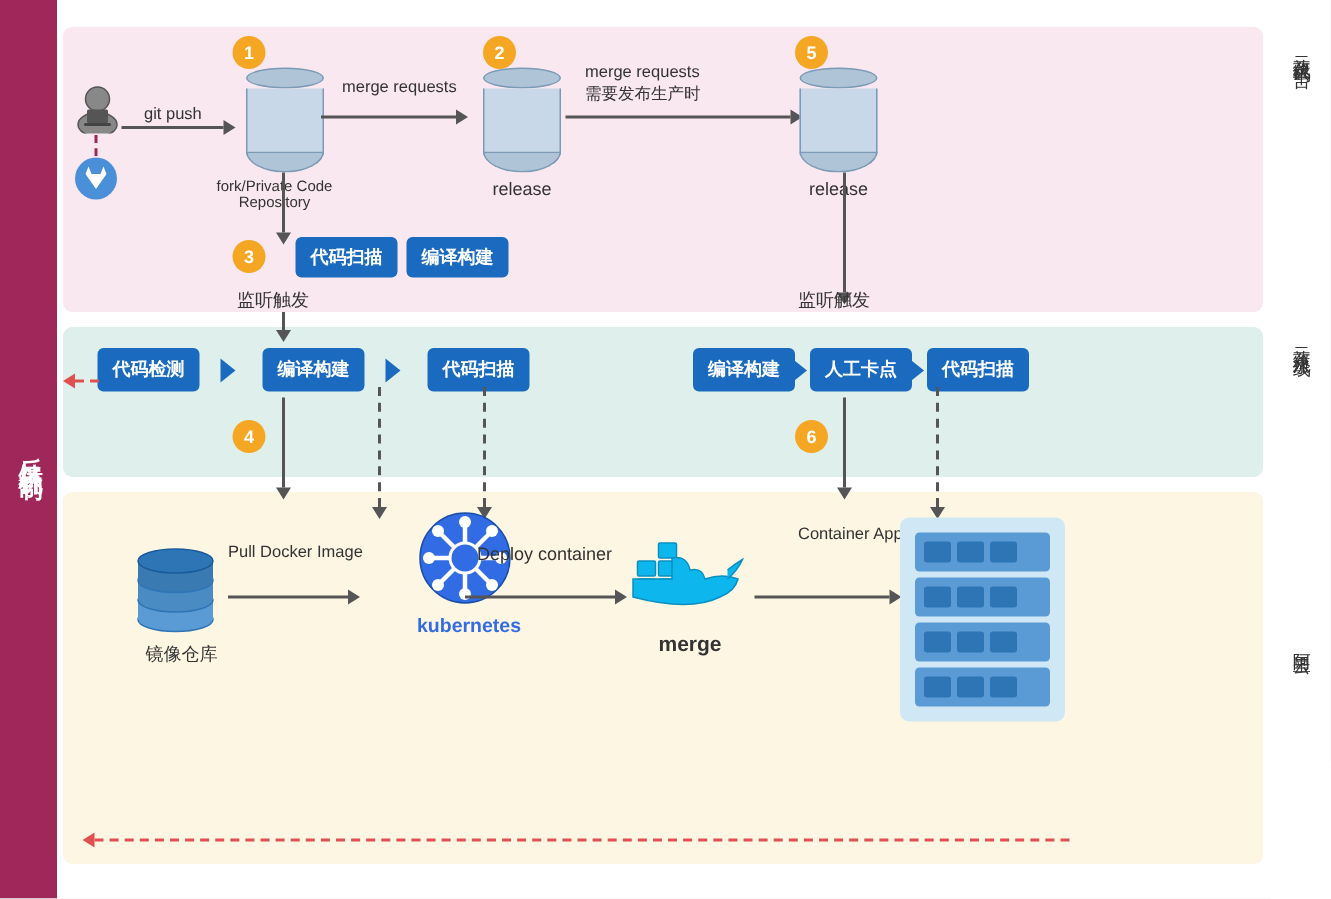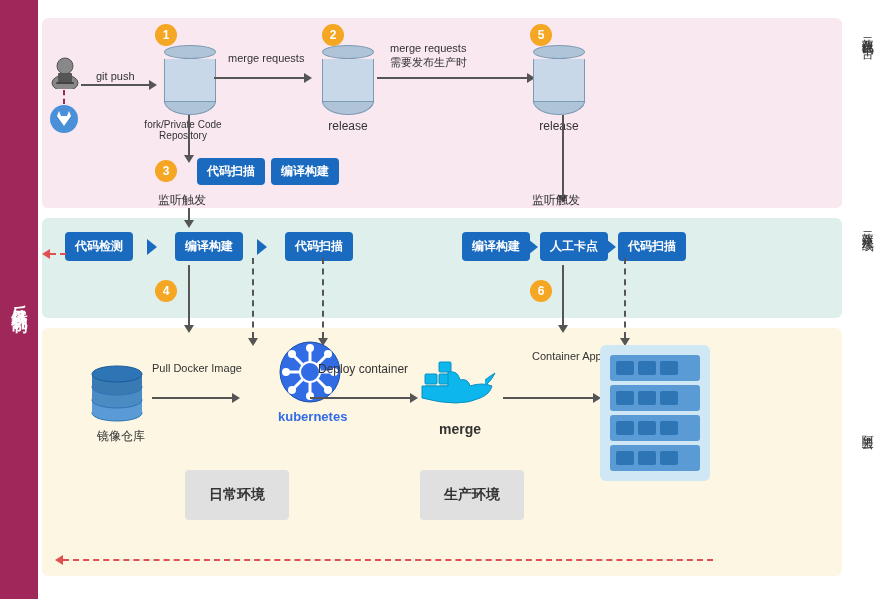--- a/index.html
+++ b/index.html
@@ -531,30 +531,20 @@
         <div style="width:18px;height:14px;background:#2e75b6;border-radius:2px;"></div>
       </div>
       <div style="width:90px;height:26px;background:#5b9bd5;border-radius:3px;display:flex;align-items:center;padding:2px 6px;gap:4px;">
         <div style="width:18px;height:14px;background:#2e75b6;border-radius:2px;"></div>
         <div style="width:18px;height:14px;background:#2e75b6;border-radius:2px;"></div>
         <div style="width:18px;height:14px;background:#2e75b6;border-radius:2px;"></div>
       </div>
     </div>
   </div>
 
-  <div style="position:absolute;left:185px;top:470px;">
-    <div class="env-box">
-      <span>日常环境</span>
-    </div>
-  </div>
-
-  <div style="position:absolute;left:420px;top:470px;">
-    <div class="env-box">
-      <span>生产环境</span>
-    </div>
-  </div>
+
 
   <div style="position:absolute;left:55px;top:555px;display:flex;align-items:center;">
     <div style="width:0;height:0;border-top:5px solid transparent;border-bottom:5px solid transparent;border-right:8px solid #e05050;"></div>
     <div style="width:650px;height:0;border-top:2px dashed #e05050;"></div>
   </div>
 
 </div>
 
 </body></html>

